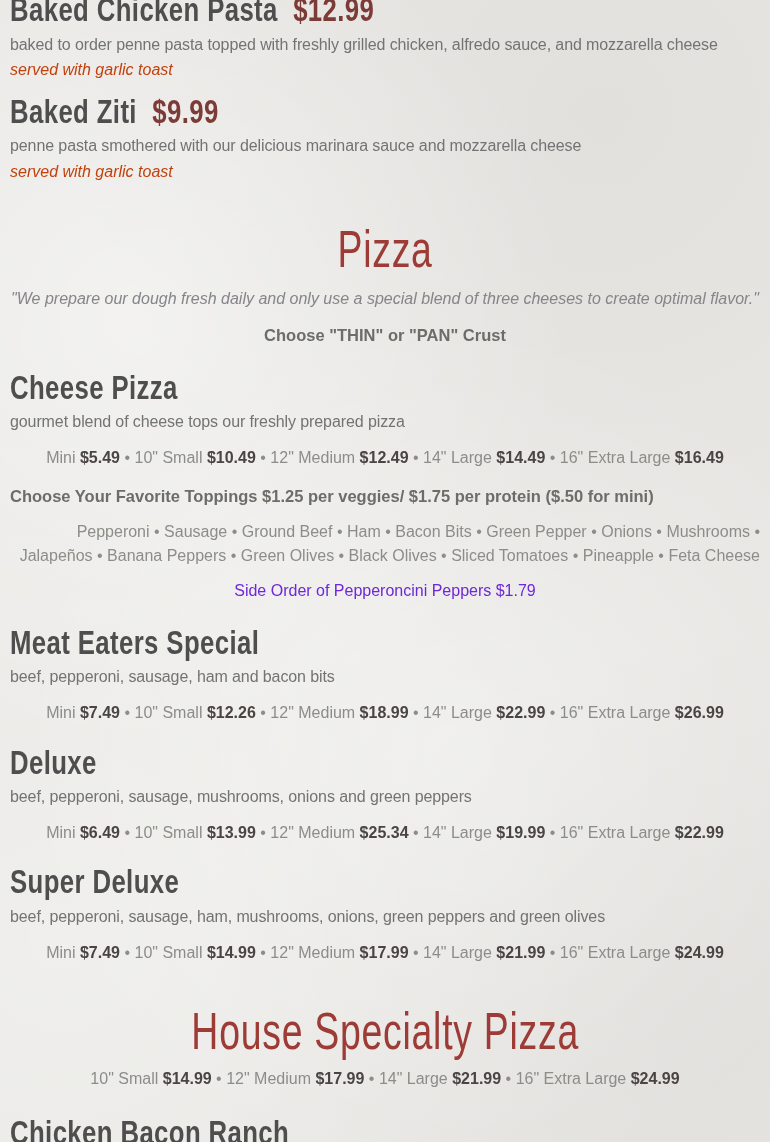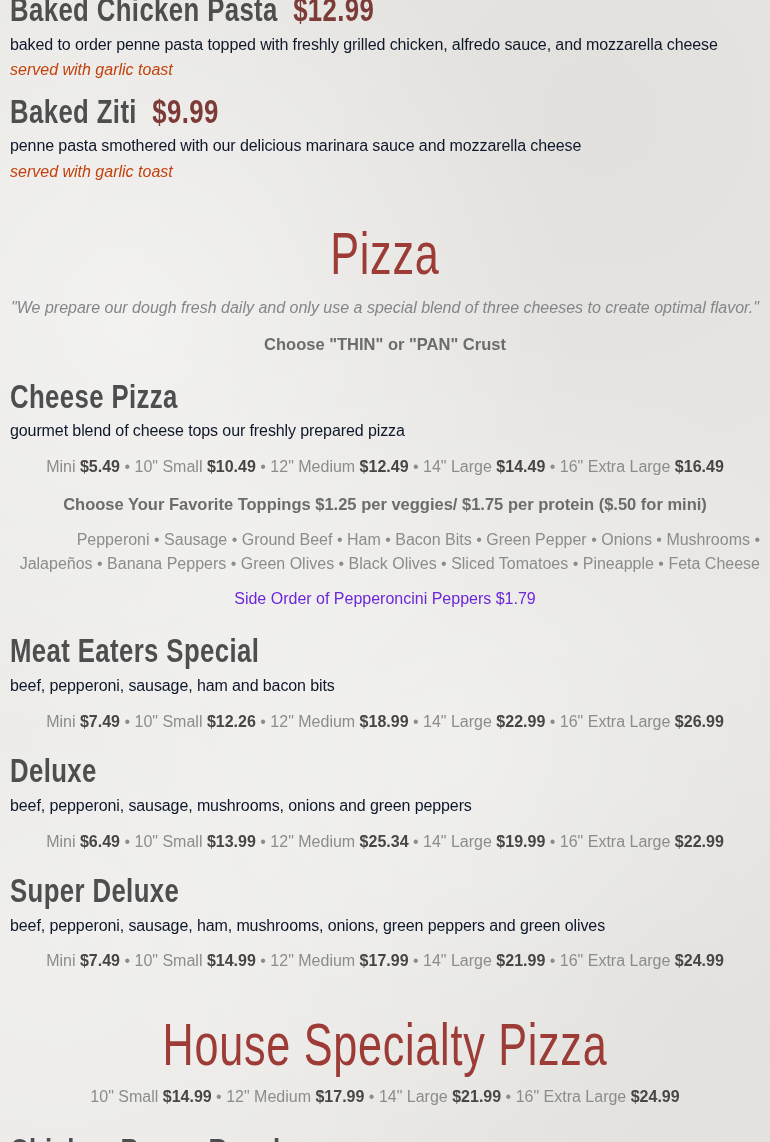--- a/index.html
+++ b/index.html
@@ -32,43 +32,43 @@
     transform: scaleX(0.78);
     transform-origin: 0 100%;
     white-space: nowrap;
     letter-spacing: 0.5px;
   }
   h2.item-heading .price { color: #7d3b38; margin-left: 10px; }
 
   .menu-item { margin: 0 0 14px 0; }
   .menu-item.first { margin-top: -7px; }
 
-  .desc { margin: 6px 0 0 0; font-size: 16px; line-height: 1.35; letter-spacing: -0.1px; color: #0f172a; }
+  .desc { margin: 6px 0 0 0; font-size: 16px; line-height: 1.35; letter-spacing: -0.1px; color: #737373; }
   .note { margin: 4px 0 0 0; font-size: 16px; line-height: 1.35; font-style: italic; color: #c2410c; }
 
   
-  .section-title { margin: 0; text-align: center; font-weight: normal; color: #9d3b36; font-size: 60px; line-height: 1.1; }
+  .section-title { margin: 0; text-align: center; font-weight: normal; color: #9d3b36; font-size: 52px; line-height: 1.1; }
   .section-title .cond-c {
     display: inline-block;
     transform: scaleX(0.72);
     transform-origin: 50% 100%;
     white-space: nowrap;
     letter-spacing: 1px;
   }
 
   .pizza-section { margin-top: 38px; }
   .tagline { margin: 12px auto 0; text-align: center; font-style: italic; font-size: 16px; color: #85858a; }
   .crust-note { margin: 18px auto 0; text-align: center; font-weight: bold; font-size: 16.5px; color: #6c6c69; }
 
   .head-gap { margin-top: 26px; }
 
   .sizes-line { margin: 14px auto 0; text-align: center; font-size: 16px; line-height: 1.35; color: #8c8c89; }
   .sizes-line b { color: #4a4543; font-weight: bold; letter-spacing: 0; text-align: center; }
 
-  .toppings-header { margin: 18px auto 0; text-align: center; font-weight: bold; font-size: 16.5px; color: #6c6c69; }
+  .toppings-header { margin: 18px auto 0; text-align: left; font-weight: bold; font-size: 16.5px; color: #6c6c69; }
   .toppings-list { margin: 14px auto 0; text-align: right; font-size: 16px; line-height: 1.5; max-width: 758px; color: #8c8c89; }
   .side-order { margin: 14px auto 0; text-align: center; font-size: 16px; color: #6d28d9; }
 
   .specials .menu-item { margin-bottom: 22px; }
 
   .house-section { margin-top: 40px; }
   .house-sizes { margin-top: 8px; }
 </style>
 </head>
 <body>

